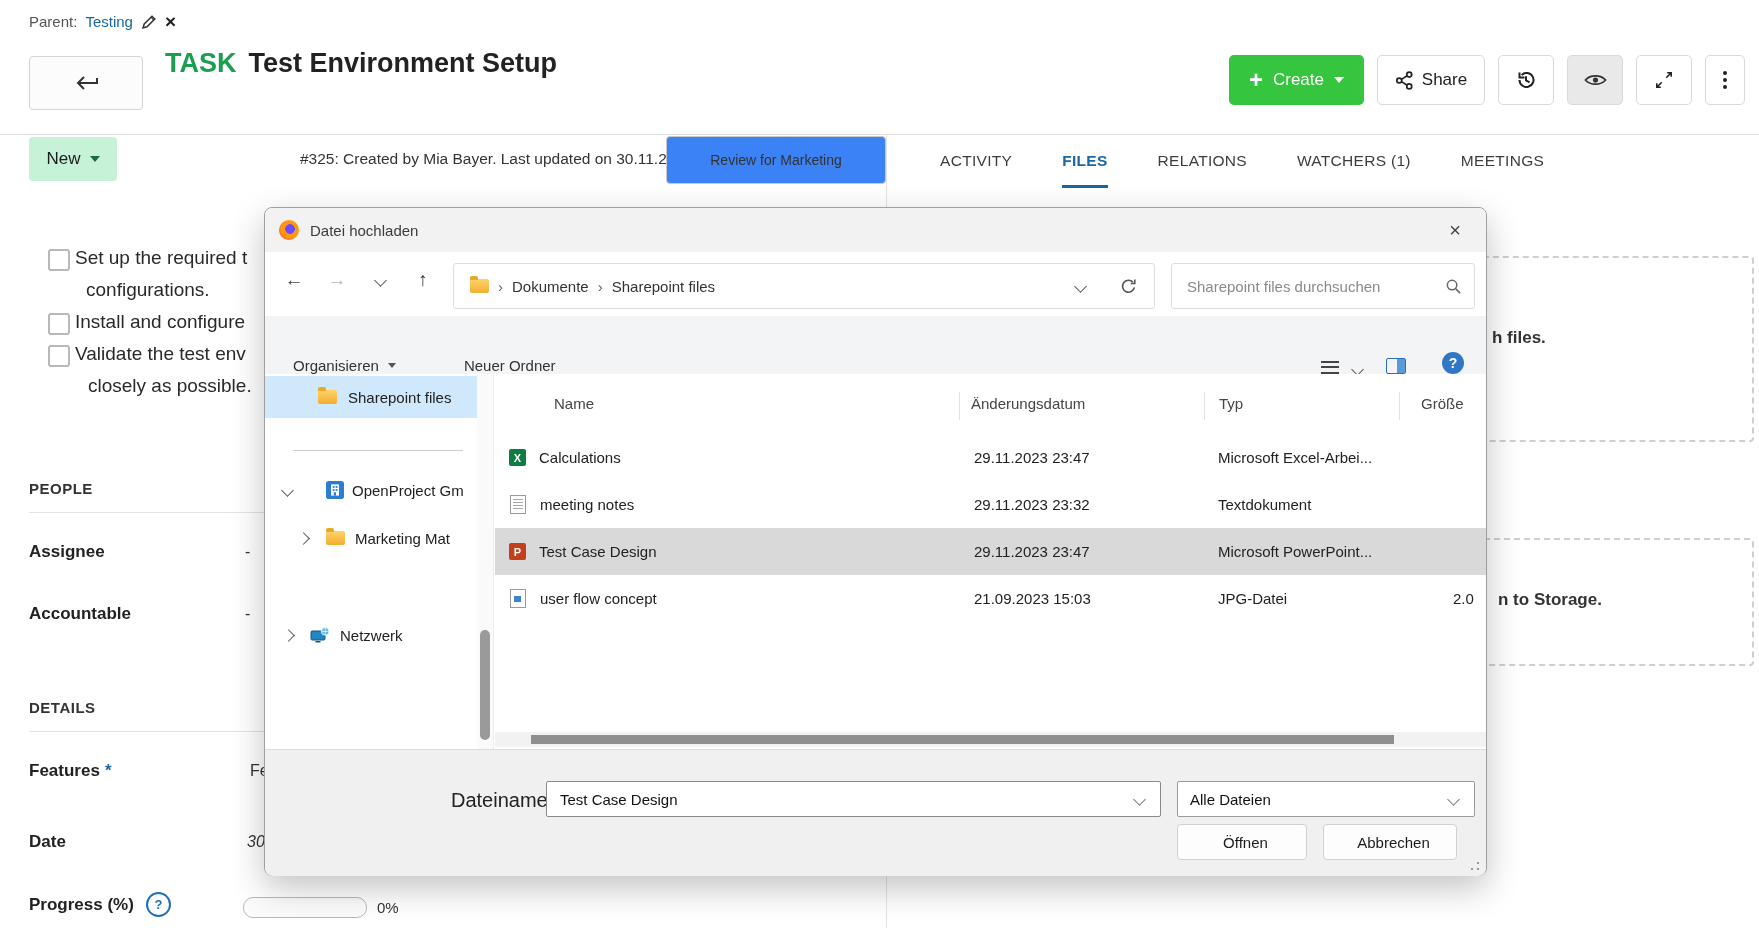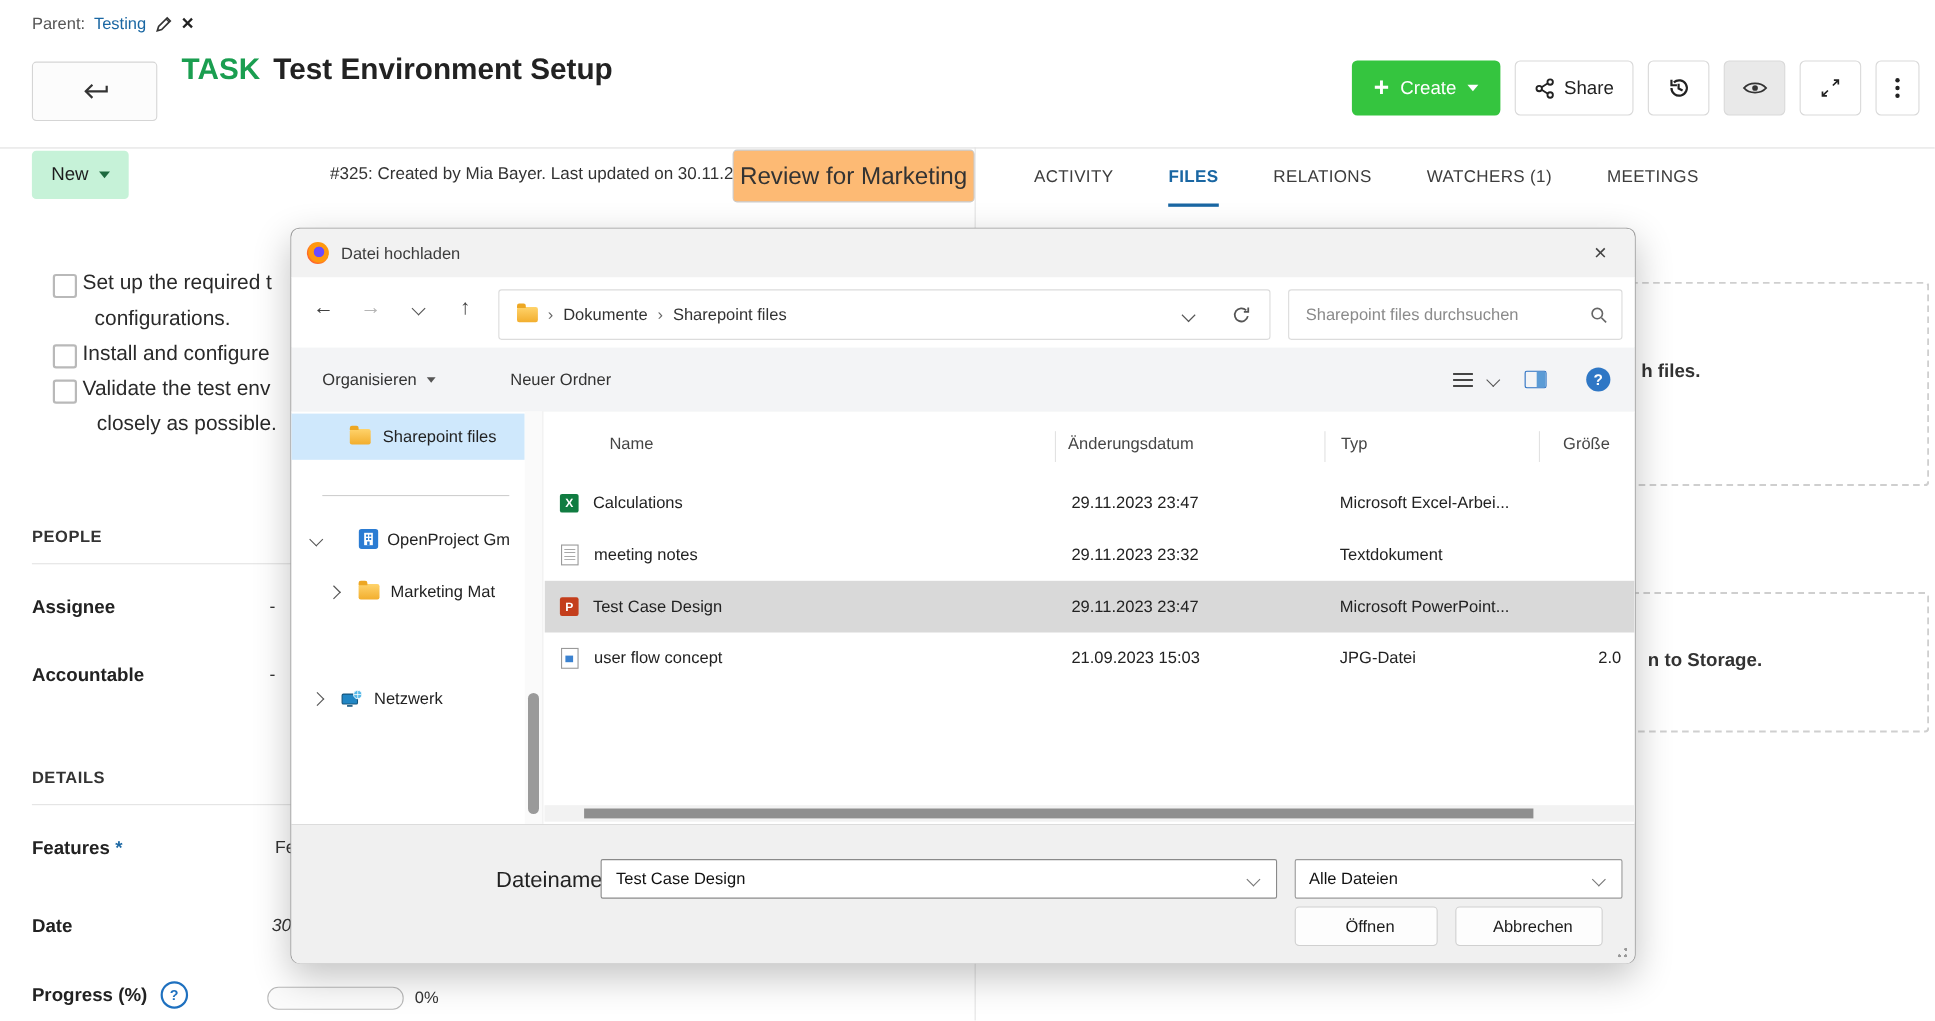--- a/index.html
+++ b/index.html
@@ -16,21 +16,21 @@
   .btn-green{height:50px;padding:0 20px;background:#35c53f;border:none;border-radius:5px;color:#fff;font-size:17px;display:flex;align-items:center;gap:10px;cursor:pointer;}
   .btn-lite{height:50px;background:#fff;border:1px solid #d9d9d9;border-radius:5px;display:flex;align-items:center;justify-content:center;gap:8px;font-size:17px;color:#222;cursor:pointer;}
   .btn-lite.active{background:#e9e9e9;}
   .plus{font-size:24px;font-weight:bold;line-height:1;}
   .caret{width:0;height:0;border-left:5px solid transparent;border-right:5px solid transparent;border-top:6px solid currentColor;display:inline-block;}
   .divider-h{left:0;top:134px;width:1759px;height:1px;background:#e0e0e0;}
   .divider-v{left:886px;top:134px;width:1px;height:794px;background:#e3e3e3;}
   .status-badge{left:29px;top:137px;width:88px;height:44px;background:#c6f2d8;border-radius:4px;display:flex;align-items:center;justify-content:center;gap:9px;font-size:17px;color:#1d1d1d;cursor:pointer;}
   .status-badge .caret{border-top-color:#1d6a3f;}
   .status-summary{left:300px;top:137px;height:44px;line-height:44px;font-size:15.5px;color:#333;}
-  .review-btn{left:666px;top:136px;width:218px;height:46px;border:1px solid #c9c9c9;border-radius:4px;background:#fdba74;font-size:22px;color:#333;display:flex;align-items:center;justify-content:center;cursor:pointer;}
+  .review-btn{left:666px;top:136px;width:218px;height:46px;border:1px solid #c9c9c9;border-radius:4px;background:#3b82f6;font-size:14px;color:#333;display:flex;align-items:center;justify-content:center;cursor:pointer;}
   .tabs{left:940px;top:138px;height:48px;gap:50px;font-size:15.5px;color:#3d3d3d;letter-spacing:.3px;}
   .tab{height:48px;display:flex;align-items:center;cursor:pointer;border-bottom:3px solid transparent;}
   .tab.active{color:#1a67a3;border-bottom-color:#1a67a3;font-weight:bold;}
   
   .chk{width:18px;height:18px;border:2px solid #b9b9b9;border-radius:3px;background:#fff;}
   .chk-line{font-size:19px;color:#2a2a2a;}
   .sec-head{font-size:15px;font-weight:bold;color:#333;letter-spacing:.5px;}
   .sec-div{height:1px;background:#e3e3e3;width:830px;}
   .fld-label{font-size:17px;font-weight:bold;color:#222;}
   .fld-value{font-size:16px;color:#333;}
@@ -47,21 +47,21 @@
   .dlg-title{margin-left:11px;font-size:15px;color:#3c3c3c;}
   .dlg-close{position:absolute;right:16px;top:7px;width:30px;height:30px;display:flex;align-items:center;justify-content:center;font-size:20px;color:#444;cursor:pointer;}
   .navrow{left:0;top:44px;width:1221px;height:64px;background:#fff;}
   .navbtn{width:34px;height:36px;display:flex;align-items:center;justify-content:center;font-size:19px;color:#3f3f3f;cursor:pointer;}
   .navbtn.disabled{color:#b5b5b5;}
   .crumb-box{left:188px;top:11px;width:700px;height:44px;border:1px solid #dcdcdc;border-radius:3px;display:flex;align-items:center;font-size:15px;color:#333;}
   .crumb-sep{color:#666;margin:0 9px;font-size:15px;}
   .search-box{left:906px;top:11px;width:302px;height:44px;border:1px solid #dcdcdc;border-radius:3px;display:flex;align-items:center;}
   .search-box input{border:none;outline:none;flex:1;margin-left:13px;font-size:15px;color:#333;font-family:"Liberation Sans",sans-serif;background:transparent;}
   .search-box input::placeholder{color:#8a8a8a;}
-  .toolbar{left:0;top:108px;width:1221px;height:58px;background:#f3f4f6;border-bottom:1px solid #e6e6e6;display:flex;align-items:center;font-size:15px;color:#333;}
+  .toolbar{left:0;top:108px;width:1221px;height:58px;background:#f3f4f6;border-bottom:1px solid #e6e6e6;display:flex;align-items:flex-end;font-size:15px;color:#333;}
   .chev{display:inline-block;width:8px;height:8px;border-right:1.7px solid #555;border-bottom:1.7px solid #555;}
   .chev.down{transform:rotate(45deg);}
   .chev.right{transform:rotate(-45deg);}
   .main{left:0;top:166px;width:1221px;height:375px;background:#fff;}
   .side-item{position:absolute;display:flex;align-items:center;font-size:15px;color:#222;cursor:pointer;white-space:nowrap;}
   .folder{position:relative;width:19px;height:14px;background:linear-gradient(#ffd36b,#f2ae2e);border-radius:2px;flex:none;}
   .folder::before{content:"";position:absolute;top:-3px;left:0;width:8px;height:4px;background:#edA723;border-radius:2px 2px 0 0;}
   .scroll-v{left:212px;top:0;width:16px;height:375px;background:#fafafa;}
   .thumb-v{left:3px;width:10px;background:#9a9a9a;border-radius:5px;position:absolute;}
   .vsep{left:228px;top:0;width:1px;height:375px;background:#ededed;}

